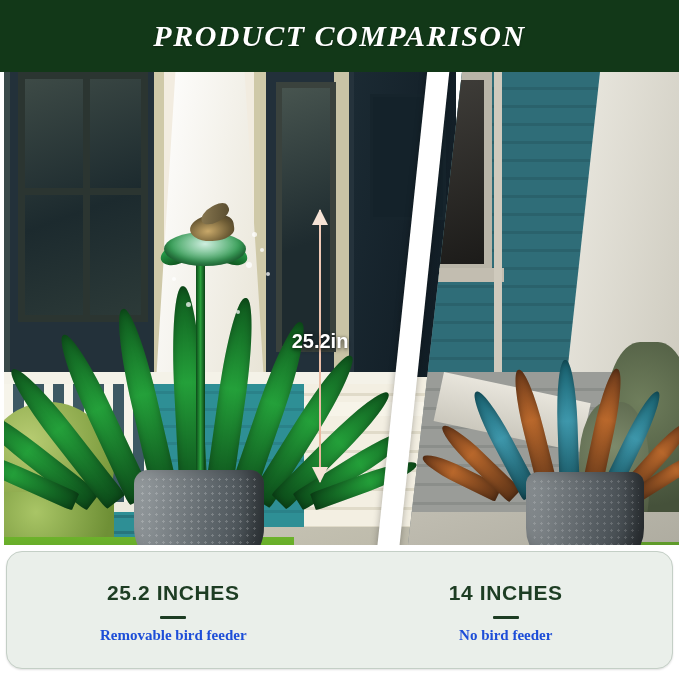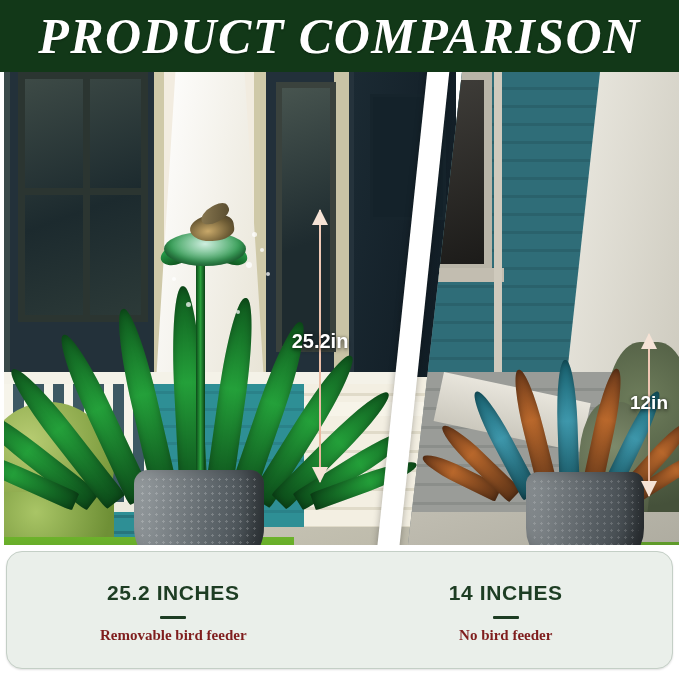--- a/index.html
+++ b/index.html
@@ -5,21 +5,21 @@
   html,body{margin:0;padding:0;background:#ffffff;}
   body{width:679px;height:676px;overflow:hidden;
        font-family:"Liberation Sans",sans-serif;}
 
   .page{position:relative;width:679px;height:676px;background:#ffffff;}
 
   
   .header{position:absolute;left:0;top:0;width:679px;height:72px;
           background:#123818;display:flex;align-items:center;justify-content:center;}
   .header-title{font-family:"Liberation Serif",serif;font-style:italic;
-                font-weight:700;font-size:50px;letter-spacing:1.5px;color:#ffffff;
+                font-weight:700;font-size:30px;letter-spacing:1.5px;color:#ffffff;
                 white-space:nowrap;text-shadow:0 1px 2px rgba(0,0,0,.35);}
 
   
   .stage{position:absolute;left:4px;top:72px;width:679px;height:473px;overflow:hidden;}
 
   .half{position:absolute;top:0;height:473px;overflow:hidden;}
   .left-half{left:0;width:452px;}
   .right-half{left:0;width:679px;
      clip-path:polygon(458px 0, 679px 0, 679px 473px, 404px 473px);}
 
@@ -173,21 +173,21 @@
   .specs{position:absolute;left:6px;top:551px;width:667px;height:118px;
      background:#eaefea;border:1px solid #c4cfc6;border-radius:16px;box-sizing:border-box;
      box-shadow:0 1px 2px rgba(0,0,0,.12);display:flex;}
   .spec-col{flex:1;display:flex;flex-direction:column;align-items:center;
      justify-content:center;padding-top:4px;}
   .spec-size,.spec-leaves{font-family:"Liberation Sans",sans-serif;font-weight:700;
      color:#1d3d23;letter-spacing:.6px;line-height:1.25;}
   .spec-size{font-size:21px;}
   .spec-leaves{font-size:21px;}
   .spec-sep{width:26px;height:3px;background:#1d3d23;margin:9px 0 8px;border-radius:1px;}
-  .spec-note{font-family:"Liberation Serif",serif;font-weight:700;font-size:15px;color:#7f1d1d;}
+  .spec-note{font-family:"Liberation Serif",serif;font-weight:700;font-size:15px;color:#1d4ed8;}
 </style>
 </head>
 <body>
 
 <div class="page">
 
   <div class="header">
     <div class="header-title">PRODUCT COMPARISON</div>
   </div>
 
@@ -279,26 +279,20 @@
         <i></i>
       </div>
 
     <div class="measure" id="measure-left">
       <div class="m-line"></div>
       <div class="m-head m-up"></div>
       <div class="m-head m-dn"></div>
       <div class="m-label">25.2in</div>
     </div>
 
-    <div class="measure" id="measure-right">
-      <div class="m-line"></div>
-      <div class="m-head m-up"></div>
-      <div class="m-head m-dn"></div>
-      <div class="m-label">12in</div>
-    </div>
 
   </div>
 
   <div class="specs">
     <div class="spec-col">
       <div class="spec-size">25.2 INCHES</div>
       <div class="spec-sep"></div>
       <div class="spec-note">Removable bird feeder</div>
     </div>
     <div class="spec-col">

